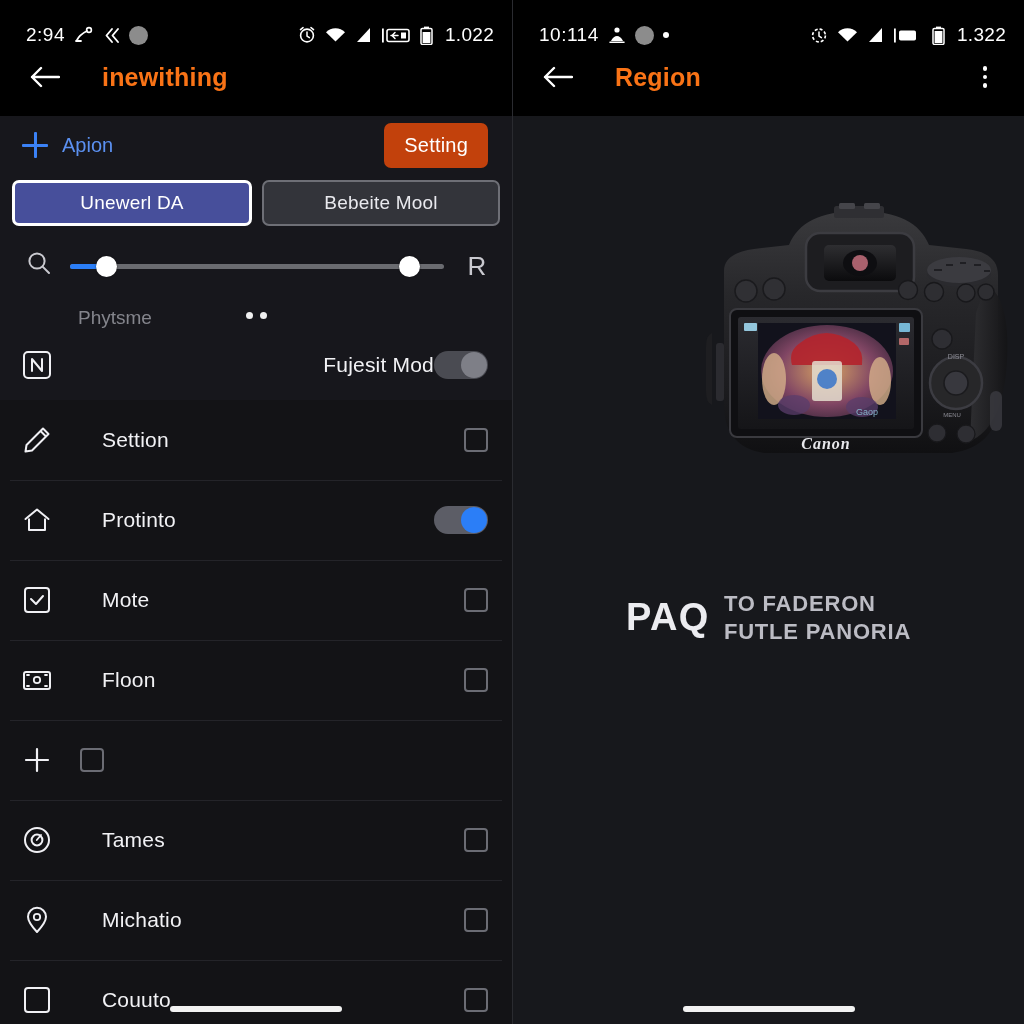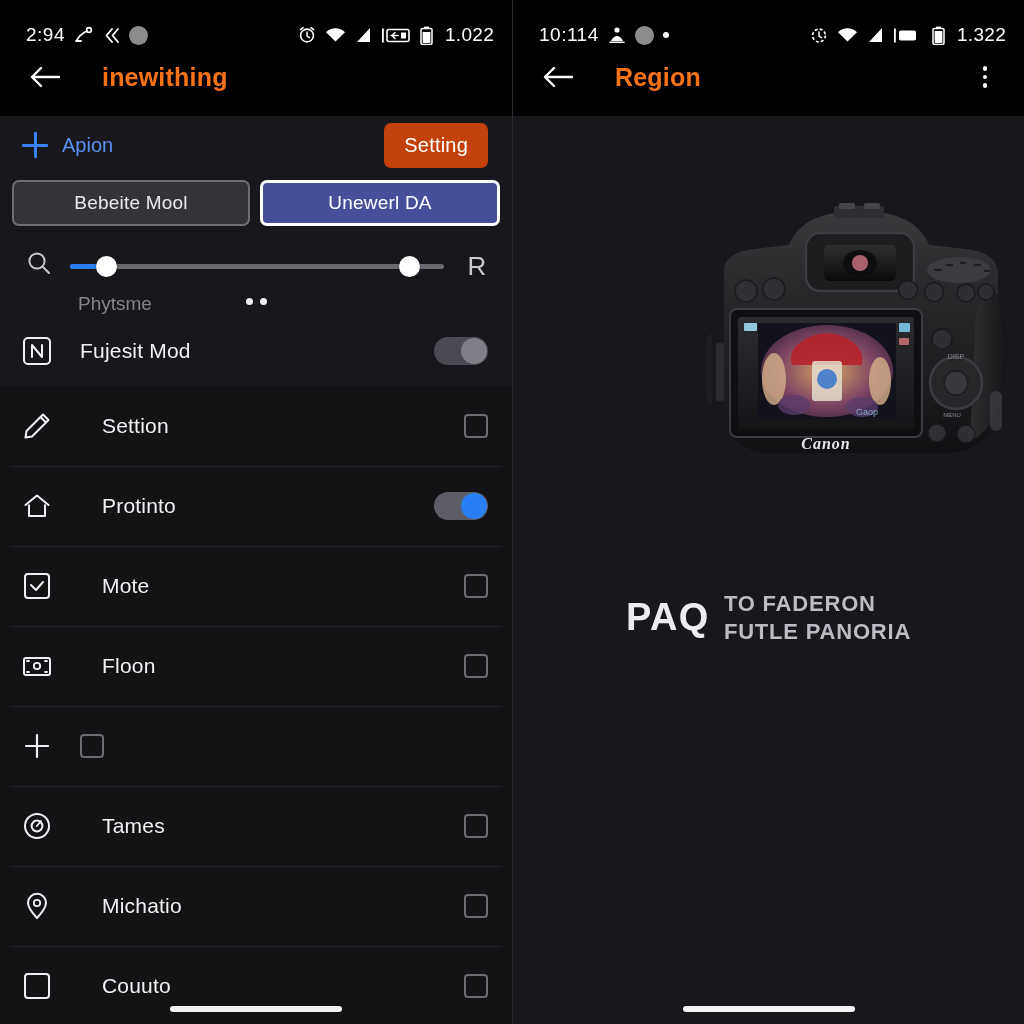--- a/index.html
+++ b/index.html
@@ -85,28 +85,28 @@
     background: #2b7ef7; border-radius: 3px;
   }
   .thumb {
     position: absolute; top: 10px; width: 21px; height: 21px; border-radius: 50%;
     background: #fff; box-shadow: 0 0 2px rgba(0,0,0,.6);
   }
   .thumb.a { left: 7%; }
   .thumb.b { left: 88%; }
   .side-glyph { color: #c9c9cf; font-size: 26px; width: 34px; text-align: center; }
 
-  .subrow { display: flex; align-items: center; padding: 2px 22px 0 78px; height: 34px; position: relative; }
+  .subrow { display: flex; align-items: center; padding: 2px 22px 0 78px; height: 34px; position: relative; margin-top: 14px; }
   .subrow .caption { color: #84858c; font-size: 19px; }
   .dots { position: absolute; left: 246px; top: 12px; display: flex; gap: 7px; }
   .dots i { width: 7px; height: 7px; border-radius: 50%; background: #f0f0f0; display: block; }
 
   
   .togglerow {
-    display: flex; align-items: center; height: 62px; padding: 0 24px 0 22px;
+    display: flex; align-items: center; height: 62px; padding: 0 24px 0 22px; text-align: right;
   }
   .row-ico { width: 36px; display: flex; align-items: center; justify-content: flex-start; }
   .row-label { flex: 1; color: #f2f2f5; font-size: 21px; margin-left: 22px; letter-spacing: .2px; }
 
   .switch { width: 54px; height: 28px; border-radius: 14px; position: relative; cursor: pointer; }
   .switch .knob { position: absolute; top: 1px; width: 26px; height: 26px; border-radius: 50%; }
   .switch.off { background: #4a4b52; }
   .switch.off .knob { left: 27px; background: #7e7f87; }
   .switch.on { background: #5c5d66; }
   .switch.on .knob { left: 27px; background: #2b7ef7; }
@@ -220,22 +220,22 @@
       <div class="actionrow">
         <div class="plus-btn">
           <span class="plus-glyph"></span>
           <span class="plus-label">Apion</span>
         </div>
         <div class="spacer"></div>
         <button class="setting-btn">Setting</button>
       </div>
 
       <div class="segmented">
+        <div class="seg active">Unewerl DA</div>
         <div class="seg inactive">Bebeite Mool</div>
-        <div class="seg active">Unewerl DA</div>
       </div>
 
       <div class="sliderrow">
         <span class="side-glyph">
           <svg width="26" height="26" viewBox="0 0 26 26">
               <circle cx="11" cy="11" r="7.6" stroke="#c9c9cf" stroke-width="2" fill="none"></circle>
               <path d="M16.6 16.6 23 23" stroke="#c9c9cf" stroke-width="2" stroke-linecap="round"></path>
             </svg>
         </span>
         <div class="slider-wrap">

